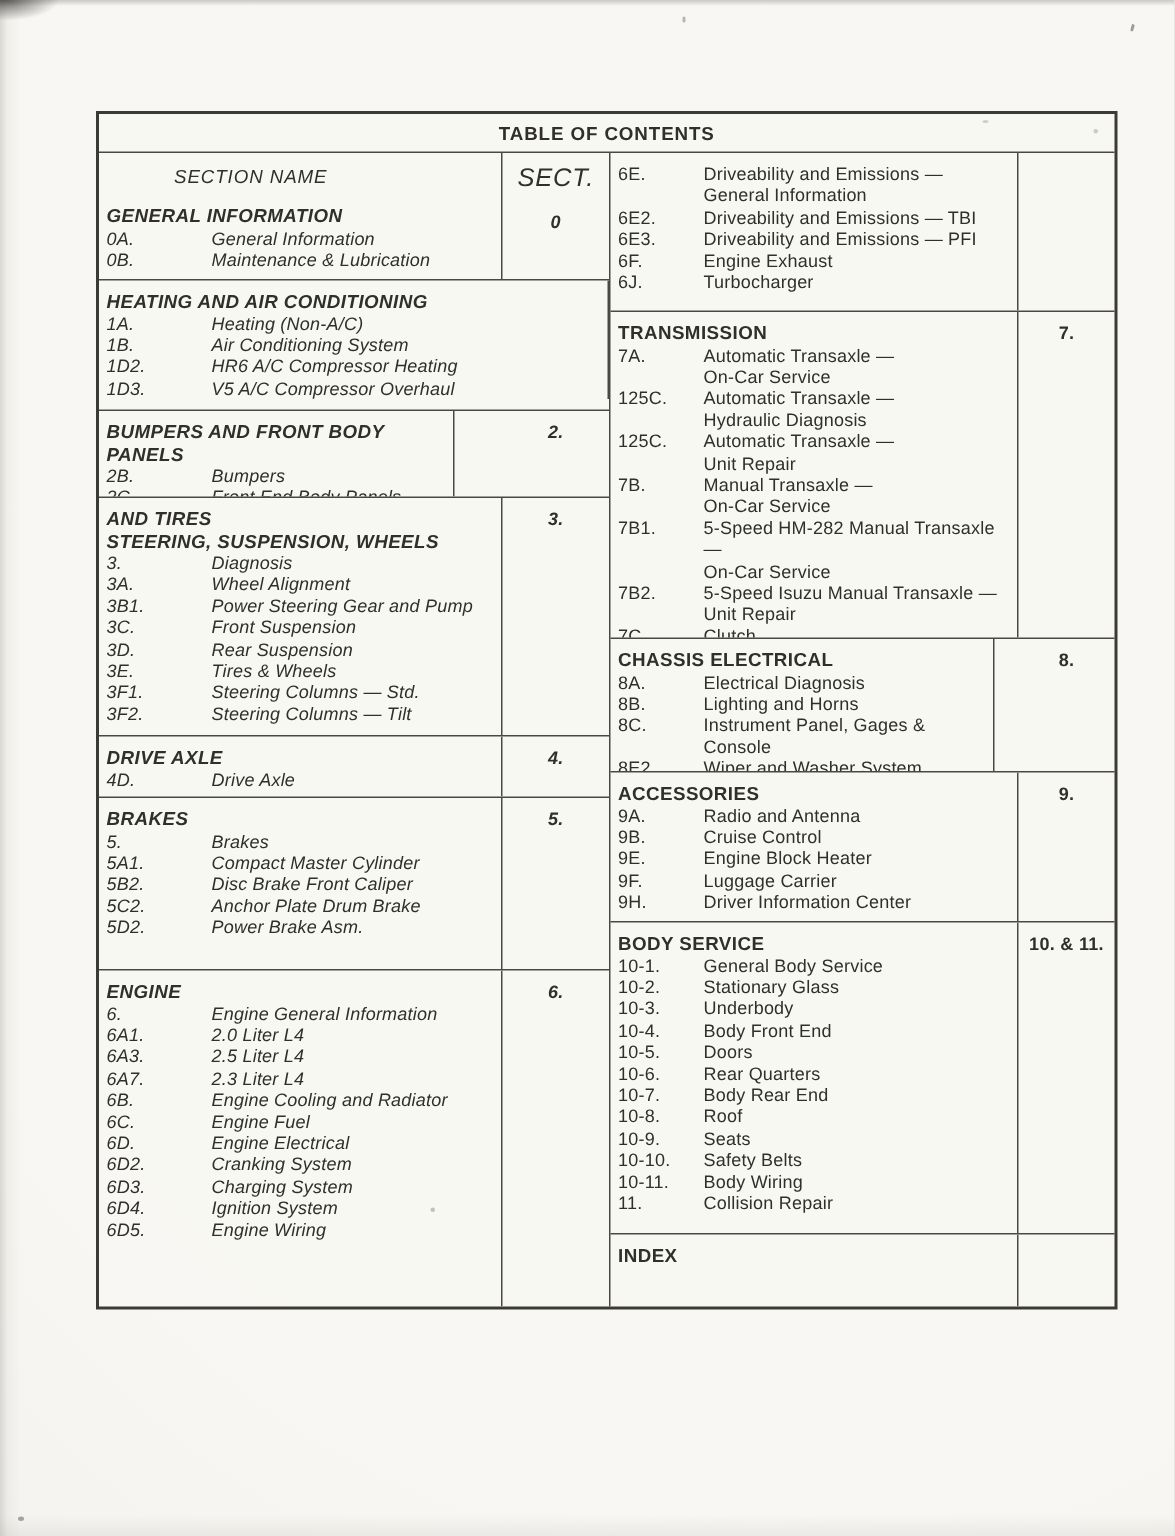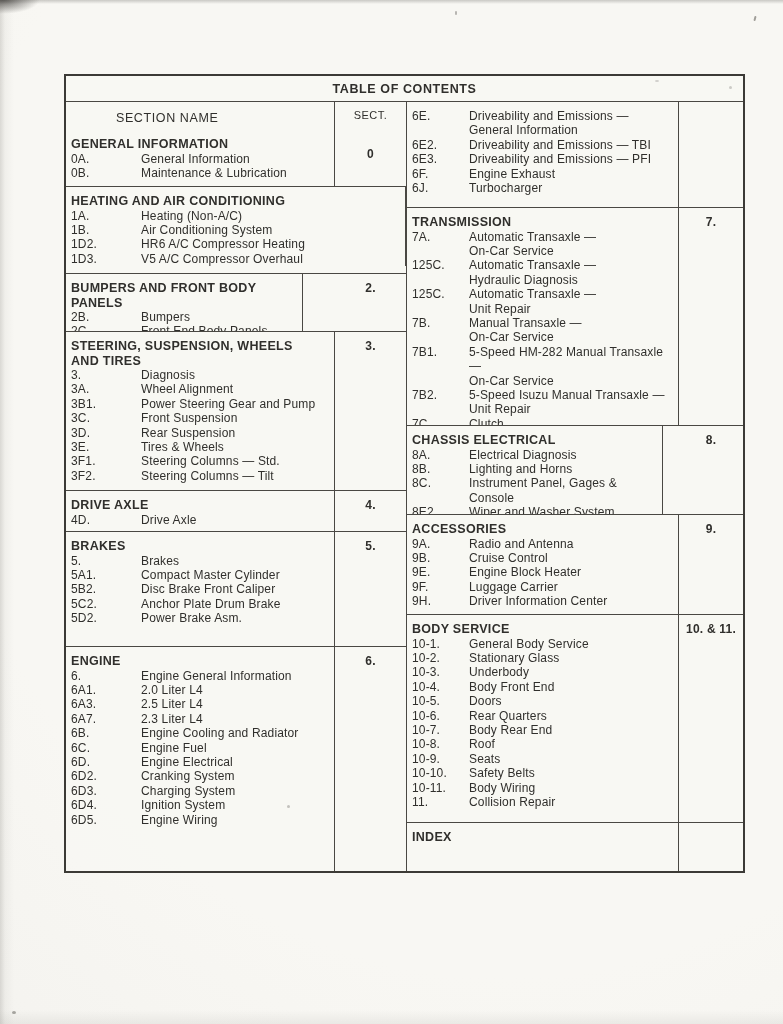--- a/index.html
+++ b/index.html
@@ -46,21 +46,21 @@
   }
   .toc-title{
     height:26px;
     box-sizing:border-box;
     border-bottom:1px solid #4a4843;
     display:flex;align-items:center;justify-content:center;
     font-weight:bold;font-size:12.5px;letter-spacing:0.6px;
   }
   .cols{display:flex;height:calc(100% - 26px);}
   .col{display:flex;flex-direction:column;box-sizing:border-box;}
-  #col-left{width:340px;}
+  #col-left{width:340px;font-style:italic;}
   #col-right{flex:1;border-left:1px solid #4a4843;}
 
   .block{
     display:flex;
     box-sizing:border-box;
     border-bottom:1px solid #4a4843;
     overflow:hidden;
   }
   #col-left .block:nth-child(1){height:85px;}
   #col-left .block:nth-child(2){height:87px;flex-direction:column;}
@@ -83,21 +83,21 @@
     padding:7px 3px 0 5px;
   }
   .sect{
     box-sizing:border-box;
     padding-top:7px;
     text-align:center;
     font-size:12px;
   }
   #col-left .sect{width:71px;}
   #col-right .sect{width:64px;}
-  .sect-header{font-size:11px;letter-spacing:0.5px;margin-bottom:26px;}
+  .sect-header{font-size:17px;letter-spacing:0.5px;margin-bottom:12px;}
   .sect-val{font-weight:bold;letter-spacing:0.2px;}
 
   .col-header{
     font-size:12.5px;letter-spacing:0.6px;
     margin:2px 0 12px 45px;
   }
   .heading{
     font-weight:bold;font-size:12.5px;line-height:14.5px;letter-spacing:0.3px;
   }
   .item{display:flex;font-size:12px;line-height:14.4px;letter-spacing:0.15px;}
@@ -192,22 +192,22 @@
                   <div class="tline">Front End Body Panels</div>
                 </div>
               </div>
             </div>
             <div class="sect">
               <div class="sect-val">2.</div>
             </div>
           </div>
           <div class="block">
             <div class="names">
+              <div class="heading">AND TIRES</div>
               <div class="heading">STEERING, SUSPENSION, WHEELS</div>
-              <div class="heading">AND TIRES</div>
               <div class="item">
                 <span class="code">3.</span>
                 <div class="title">
                   <div class="tline">Diagnosis</div>
                 </div>
               </div>
               <div class="item">
                 <span class="code">3A.</span>
                 <div class="title">
                   <div class="tline">Wheel Alignment</div>

